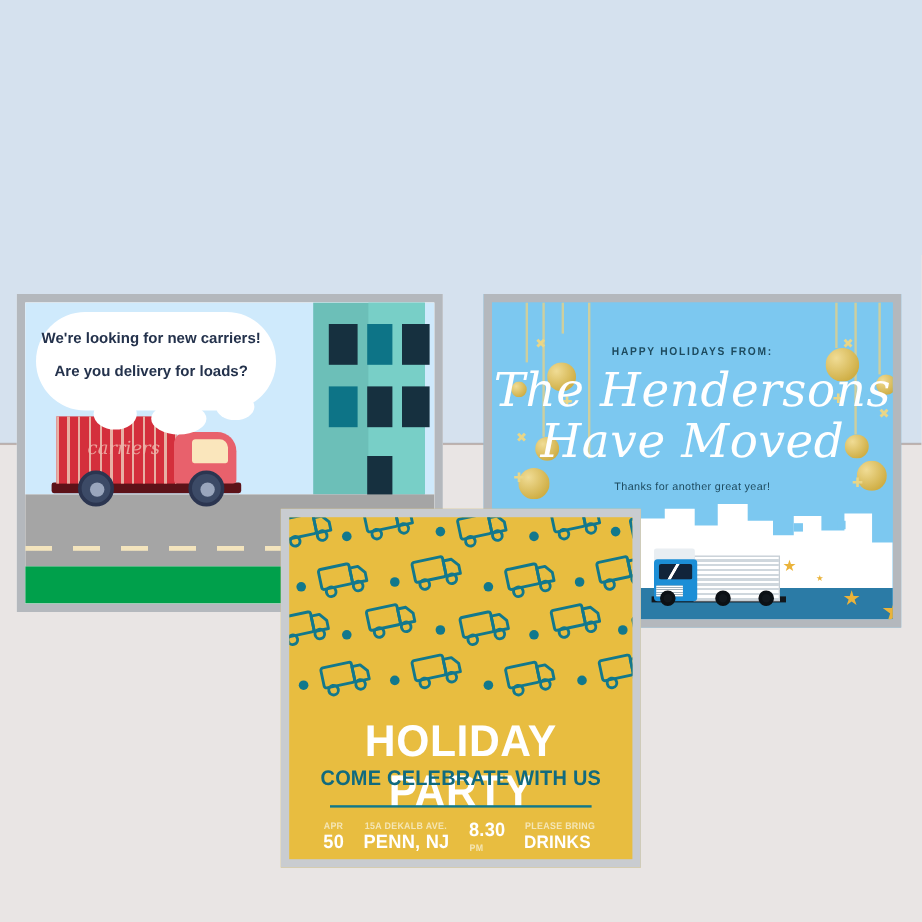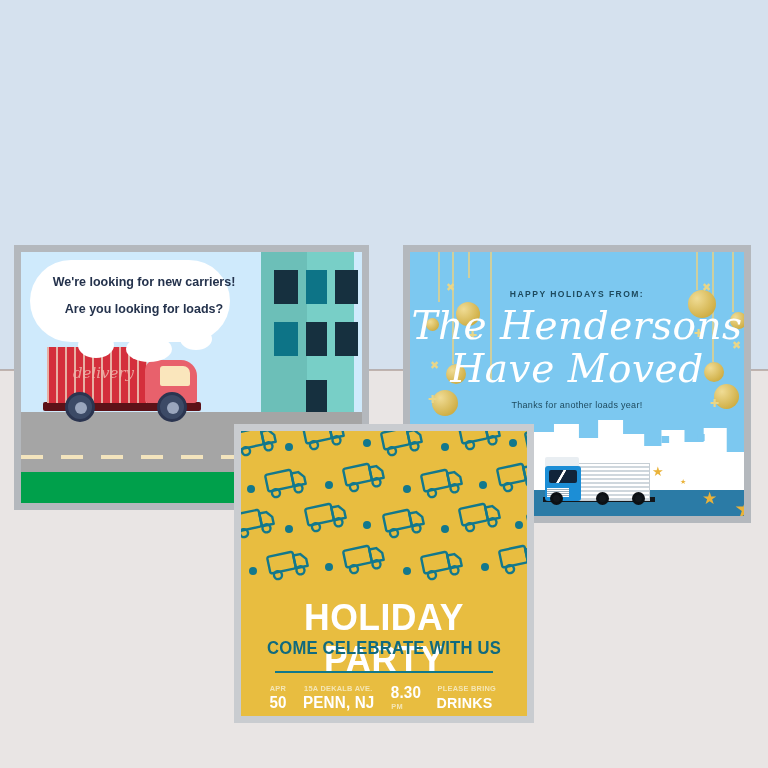--- a/index.html
+++ b/index.html
@@ -52,21 +52,21 @@
   #card1 .wheel{position:absolute;width:30px;height:30px;border-radius:50%;background:#3c4a66;border:3px solid #2b3550;box-sizing:border-box;}
   #card1 .wheel i{position:absolute;left:7px;top:7px;width:12px;height:12px;border-radius:50%;background:#9aa6bd;}
   #card1 .script{position:absolute;left:52px;top:112px;width:60px;height:18px;
      color:#f0b6ac;font-family:"DejaVu Serif",serif;font-style:italic;font-size:15px;opacity:.85;}
   
   #card1 .bubble{position:absolute;left:9px;top:8px;width:200px;height:82px;background:#fff;border-radius:48px;}
   #card1 .bubble b1,#card1 .bubble b2,#card1 .bubble b3{position:absolute;background:#fff;border-radius:50%;}
   #card1 .bubble b1{left:48px;top:72px;width:36px;height:26px;}
   #card1 .bubble b2{left:96px;top:76px;width:46px;height:26px;}
   #card1 .bubble b3{left:150px;top:68px;width:32px;height:22px;}
-  #card1 .b-txt{position:absolute;left:23px;top:17px;width:200px;text-align:center;
+  #card1 .b-txt{position:absolute;left:5px;top:17px;width:200px;text-align:center;
      color:#24324c;font-weight:bold;font-size:12.5px;line-height:27px;z-index:3;}
 
   
   #card2{left:403px;top:245px;width:348px;height:278px;background:#7cc8f0;border-color:#b4b8bd;}
   #card2 .sky2{position:absolute;inset:0;background:#7cc8f0;}
   .string{position:absolute;width:2px;background:#e2d18a;opacity:.8;}
   .bauble{position:absolute;border-radius:50%;background:#dfc462;
      background-image:radial-gradient(circle at 32% 30%,#f0dc95,#cfae44 75%);}
   .spark{position:absolute;color:#e9d688;font-size:11px;line-height:11px;}
   #card2 .hh{position:absolute;left:0;top:36px;width:100%;text-align:center;
@@ -128,36 +128,36 @@
     <div class="win" style="left:285px;top:128px;width:21px;height:33px;"></div>
 
     <div class="road"></div>
     <div class="dashes"></div>
     <div class="grass"></div>
 
     <div class="t-bumper"></div>
     <div class="t-box"></div>
     <div class="t-cab"></div>
     <div class="t-win"></div>
-    <div class="script">delivery</div>
+    <div class="script">carriers</div>
     <div class="wheel" style="left:44px;top:140px;">
         <i></i>
       </div>
     <div class="wheel" style="left:136px;top:140px;">
         <i></i>
       </div>
 
     <div class="bubble">
       <b1></b1>
         <b2></b2>
         <b3></b3>
     </div>
     <div class="b-txt">
       <div>We're looking for new carriers!</div>
-      <div>Are you looking for loads?</div>
+      <div>Are you delivery for loads?</div>
     </div>
   </div>
 
   <div class="card" id="card2">
     <div class="sky2"></div>
 
     <div class="string" style="left:28px;top:0;height:50px;"></div>
     <div class="string" style="left:58px;top:0;height:26px;"></div>
     <div class="string" style="left:80px;top:0;height:130px;"></div>
     <div class="string" style="left:42px;top:0;height:112px;"></div>
@@ -181,21 +181,21 @@
     <div class="spark" style="left:292px;top:30px;">✖</div>
     <div class="spark" style="left:322px;top:88px;">✖</div>
     <div class="spark" style="left:284px;top:76px;">✚</div>
     <div class="spark" style="left:300px;top:146px;">✚</div>
 
     <div class="hh">HAPPY HOLIDAYS FROM:</div>
     <div class="names">
       <div>The Hendersons</div>
       <div>Have Moved</div>
     </div>
-    <div class="thanks">Thanks for another loads year!</div>
+    <div class="thanks">Thanks for another great year!</div>
 
     <svg class="skyline" viewBox="0 0 348 78" preserveAspectRatio="none">
       <path fill="#ffffff" d="M0,78 L0,54 L22,54 L22,46 L40,46 L40,58 L62,58 L62,40 L84,40 L84,30 L104,30 L104,44 L120,44 L120,20 L150,20 L150,12 L176,12 L176,26 L196,26 L196,8 L222,8 L222,22 L244,22 L244,34 L262,34 L262,18 L286,18 L286,30 L306,30 L306,16 L330,16 L330,40 L348,40 L348,78 Z"></path>
       <rect x="262" y="24" width="8" height="7" fill="#7cc8f0"></rect>
       <rect x="300" y="22" width="7" height="7" fill="#7cc8f0"></rect>
     </svg>
 
     <div class="ground"></div>
 
     <div class="star" style="left:242px;top:212px;font-size:13px;">★</div>

